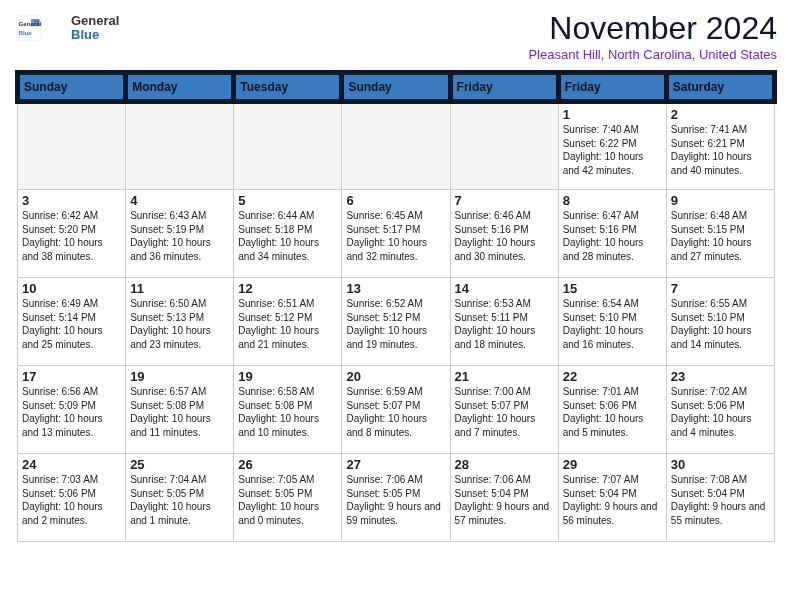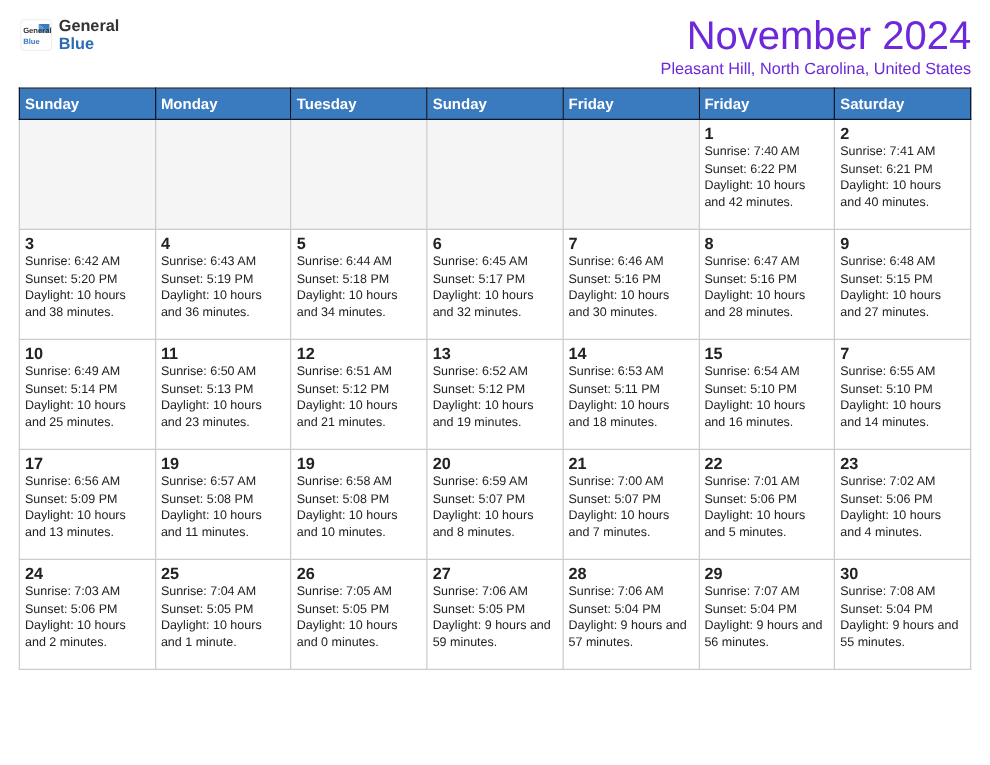--- a/index.html
+++ b/index.html
@@ -18,20 +18,21 @@
     .header {
       display: flex;
       justify-content: space-between;
       align-items: flex-start;
       margin-bottom: 8px;
     }
     .logo {
       display: flex;
       align-items: center;
       margin-top: 4px;
+      gap: 24px;
     }
     .logo-text {
       display: flex;
       flex-direction: column;
       font-size: 13px;
       font-weight: bold;
       line-height: 1.1;
     }
     .logo-text span:first-child { color: #333; }
     .logo-text span:last-child { color: #2b6cb0; }
@@ -39,39 +40,39 @@
       width: 28px;
       height: 28px;
       margin-right: 4px;
     }
     .title-block {
       text-align: right;
     }
     .month-title {
       font-size: 32px;
       font-weight: normal;
-      color: #6d28d9;
+      color: #0f172a;
     }
     .location {
       font-size: 13px;
       color: #6d28d9;
     }
     .calendar {
       width: 100%;
       border-collapse: collapse;
       table-layout: fixed;
     }
     .calendar thead tr th {
       background-color: #3a7abf;
-      color: #ffffff;
+      color: #0f172a;
       font-size: 12px;
       font-weight: bold;
       padding: 5px 4px;
       text-align: left;
-      border: 1px solid #0f172a;
+      border: 5px solid #0f172a;
     }
     .calendar tbody tr td {
       vertical-align: top;
       border: 1px solid #ccc;
       padding: 3px 4px;
       height: 88px;
       font-size: 10.5px;
       color: #222;
       background: #fff;
     }

